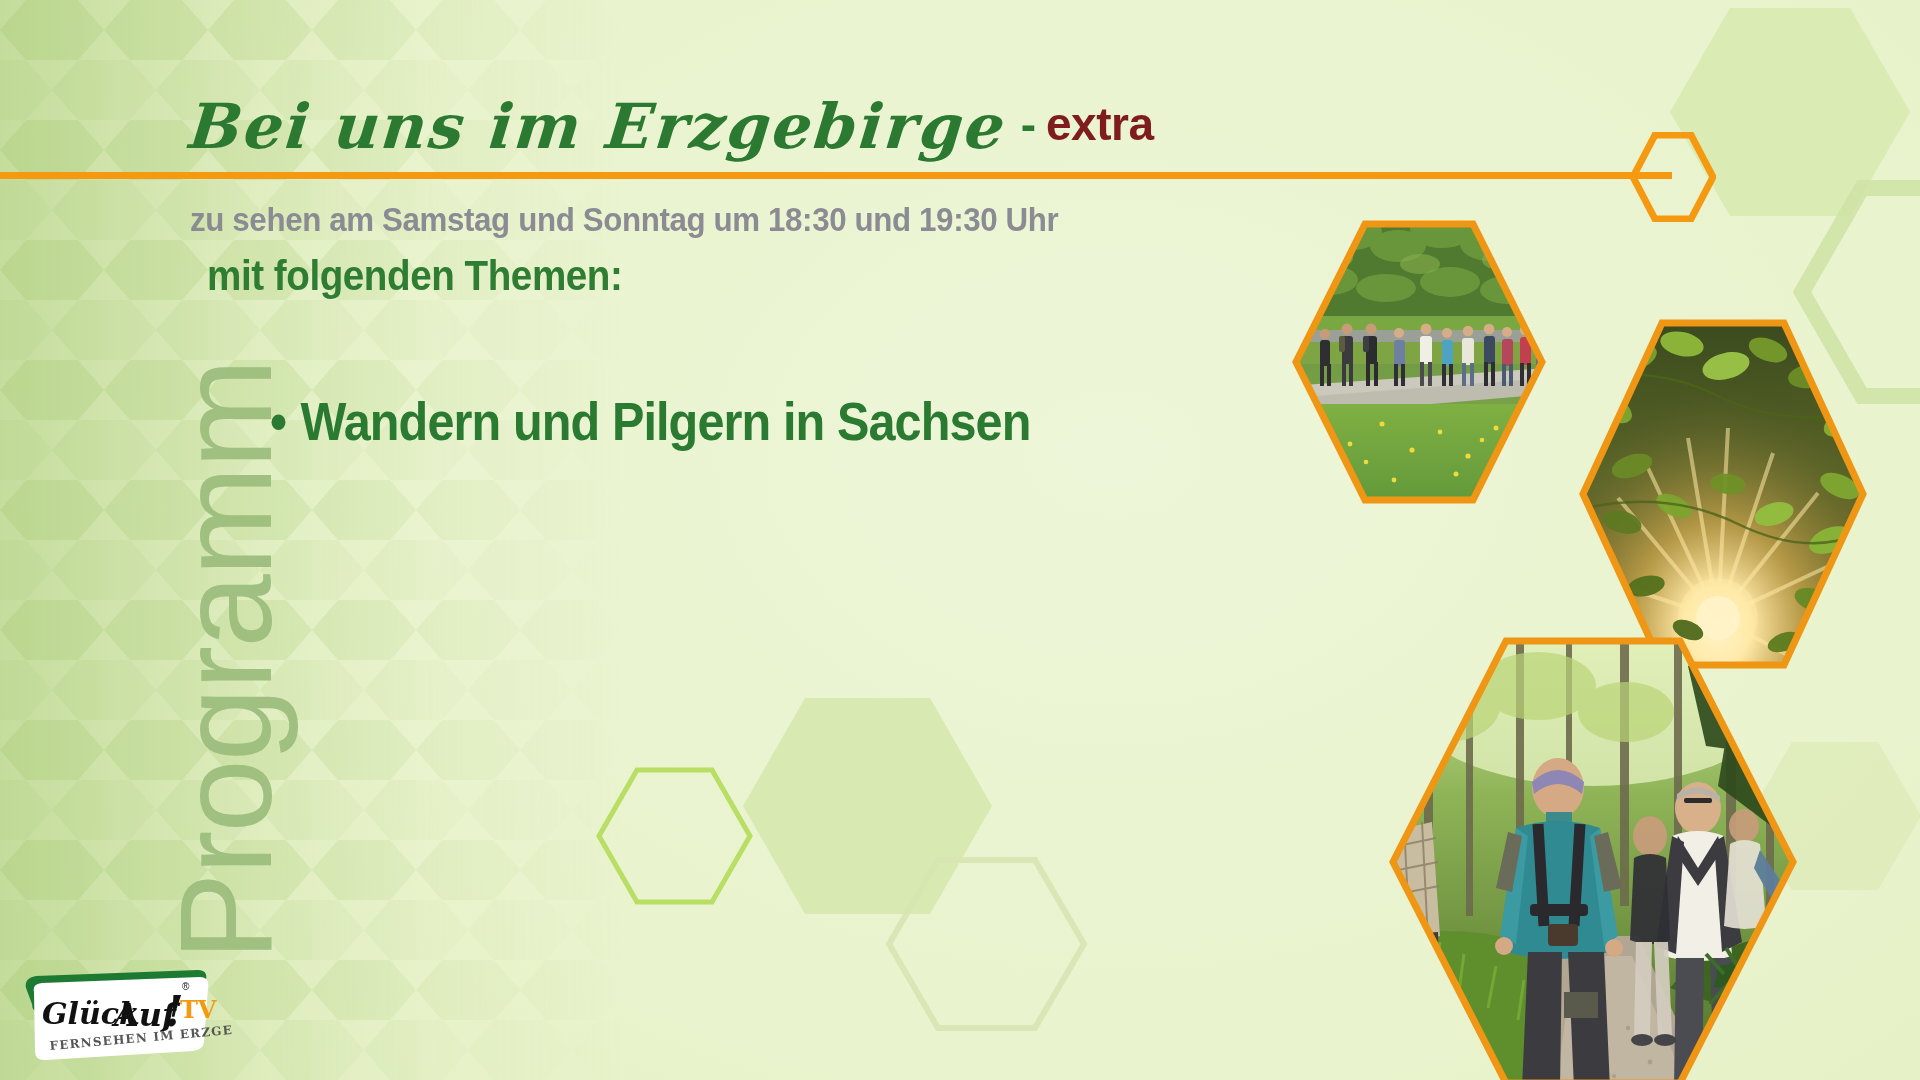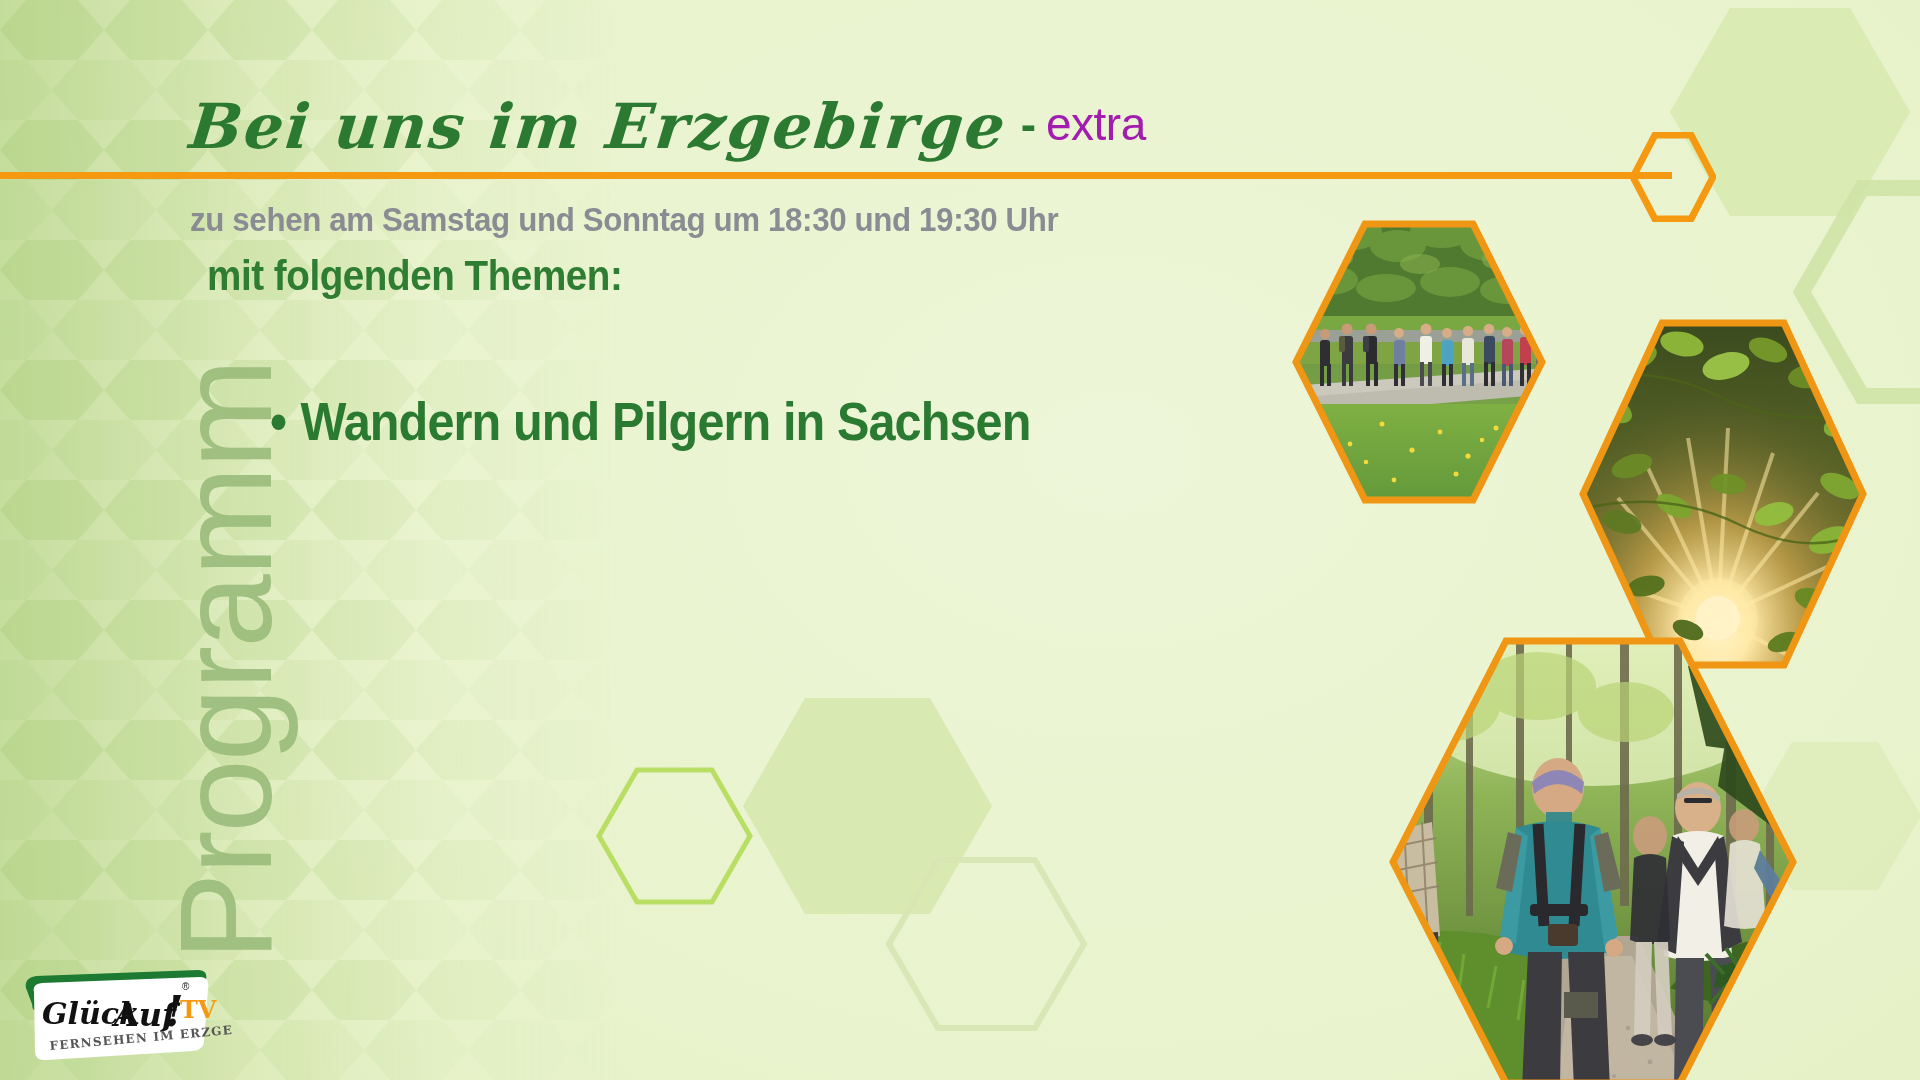--- a/index.html
+++ b/index.html
@@ -82,23 +82,23 @@
     font-family: "Liberation Sans", sans-serif;
     font-weight: bold;
     font-size: 46px;
     color: #2c7a32;
     display: inline-block;
     vertical-align: 8px;
     margin: 0 10px 0 14px;
   }
   .headline .h-extra {
     font-family: "Liberation Sans", sans-serif;
-    font-weight: normal;
+    font-weight: bold;
     font-size: 46px;
-    color: #a21caf;
+    color: #7f1d1d;
     display: inline-block;
     vertical-align: 8px;
     letter-spacing: -0.5px;
   }
 
   
   .subline {
     position: absolute;
     left: 190px;
     top: 200px;

